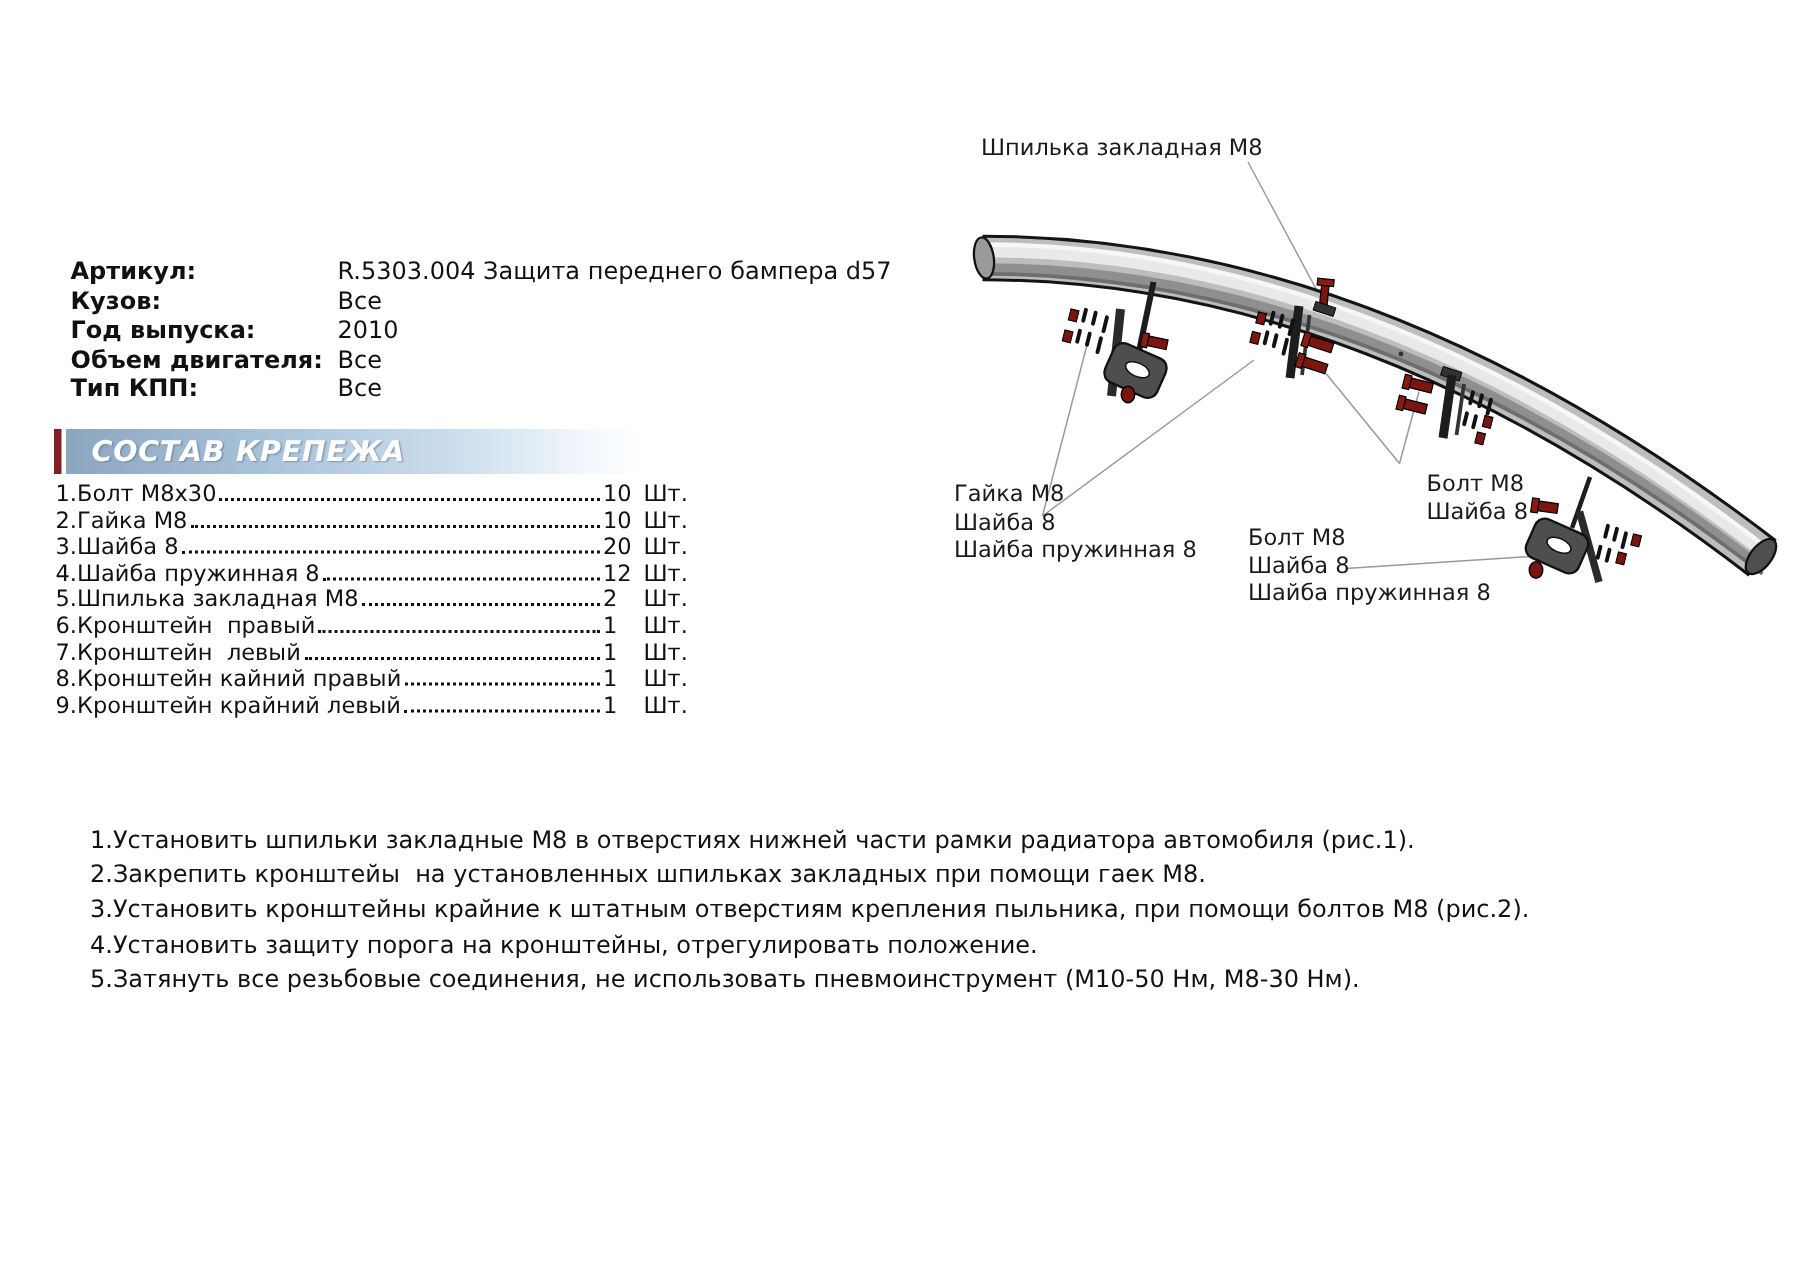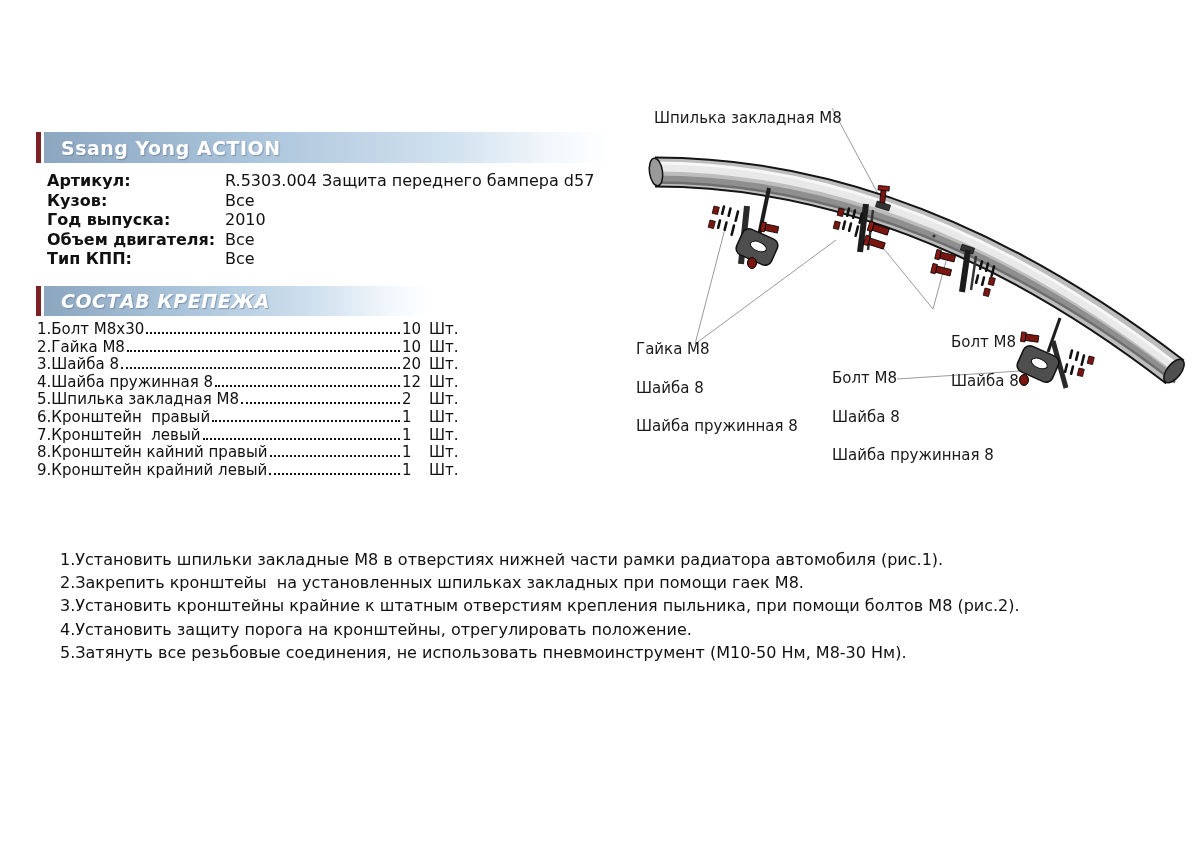--- a/index.html
+++ b/index.html
@@ -29,37 +29,33 @@
   .part-dots{flex:1;border-bottom:2.2px dotted #111;margin:0 2px 3px 2px;min-width:10px;}
   .part-qty{width:27px;white-space:pre;}
   .part-unit{width:32px;white-space:pre;}
 
   
   .steps{position:absolute;left:60px;top:548px;width:1120px;font-size:16px;line-height:23.2px;}
   .step{white-space:pre-wrap;}
 
   
   .callout{position:absolute;font-size:15px;line-height:18.5px;color:#1a1a1a;}
-  .callout span{display:block;white-space:pre;margin-top:20px;}
+  .callout span{display:block;white-space:pre;}
   #c-stud{left:654px;top:89px;}
   #c-nut{left:636px;top:320px;}
   #c-bw{left:951px;top:313px;}
   #c-bws{left:832px;top:349px;}
 
   svg{position:absolute;}
 </style>
 </head>
 <body>
 
 <div class="page">
 
-  <div class="hbar" id="bar-product">
-    <div class="hbar-stripe"></div>
-    <div class="hbar-body">Ssang Yong ACTION</div>
-  </div>
 
   <div class="specs">
     <div class="spec-row">
       <span class="spec-label">Артикул:</span>
       <span class="spec-value">R.5303.004 Защита переднего бампера d57</span>
     </div>
     <div class="spec-row">
       <span class="spec-label">Кузов:</span>
       <span class="spec-value">Все</span>
     </div>

